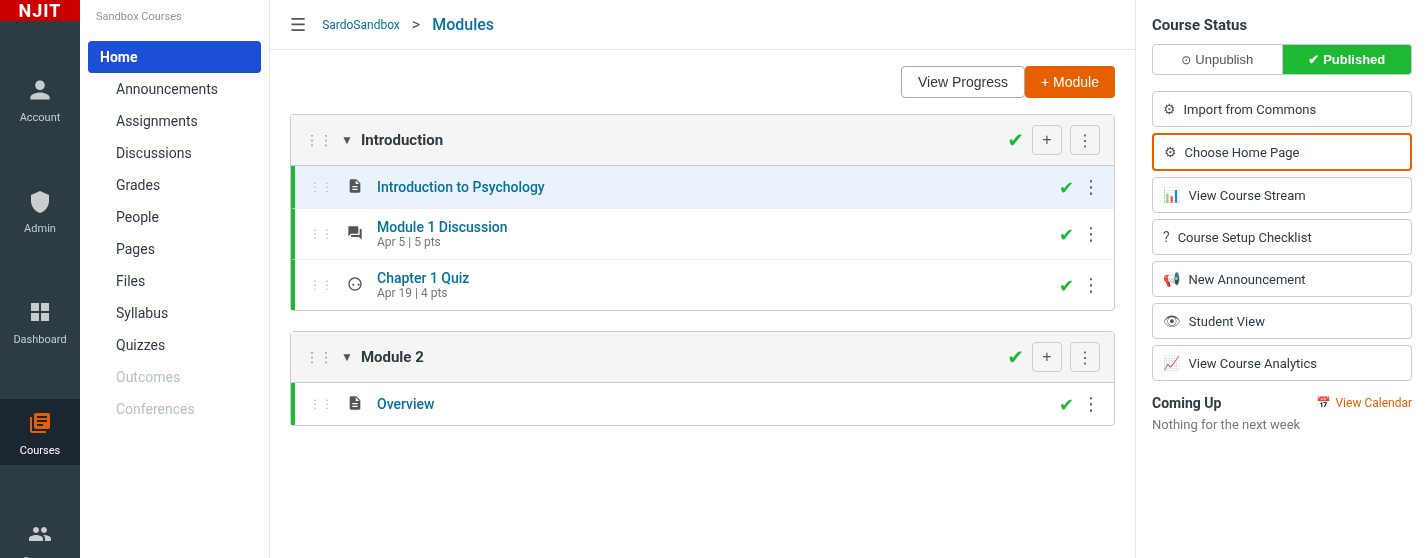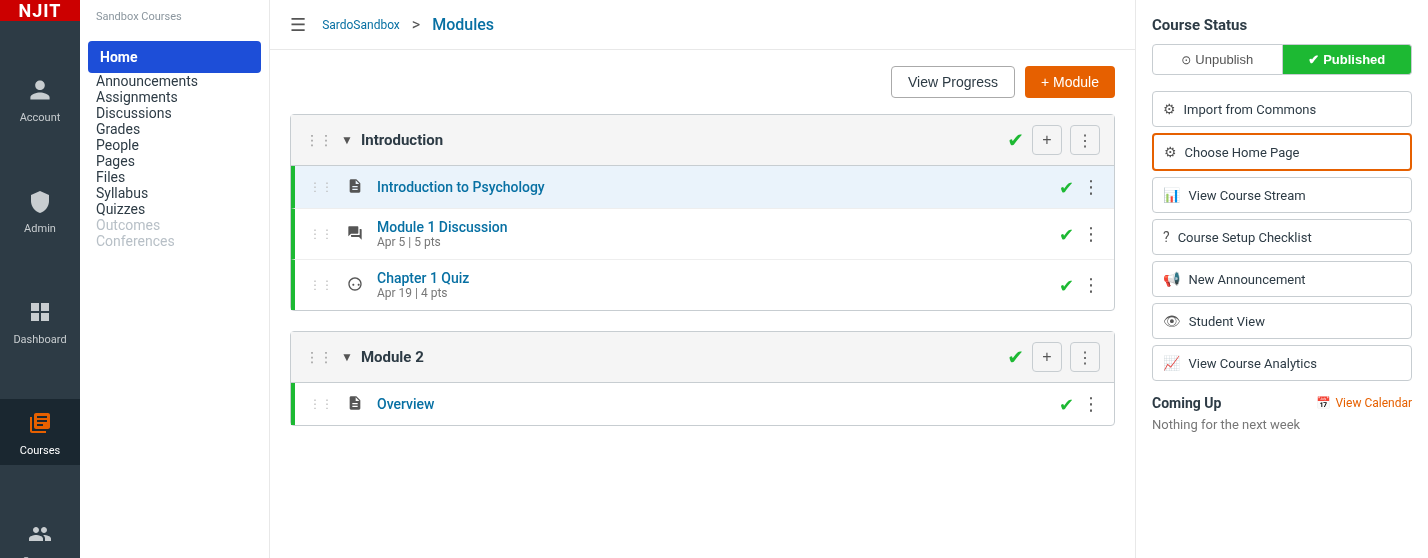--- a/index.html
+++ b/index.html
@@ -53,24 +53,25 @@
       display: flex;
       flex-direction: column;
       flex-shrink: 0;
     }
     .sidebar-breadcrumb {
       padding: 10px 16px 18px;
       font-size: 11px;
       color: #8b969e;
     }
     .sidebar-nav-item {
-      padding: 0 16px;
+      padding: 8px 16px;
       cursor: pointer;
       color: #2d3b45;
       font-size: 14px;
+      margin-left: 20px;
     }
     .sidebar-nav-item.active {
       background: #1d4ed8;
       color: #fff;
       font-weight: bold;
       border-radius: 4px;
       margin: 0 8px;
       padding: 8px 12px;
     }
     .sidebar-nav-item.disabled { color: #b8c0c7; cursor: default; }
@@ -98,21 +99,20 @@
       flex: 1;
       overflow-y: auto;
       padding: 16px 20px;
       display: flex;
       flex-direction: column;
       gap: 0;
     }
     .toolbar {
       display: flex;
       justify-content: flex-end;
-      gap: 10px;
       margin-bottom: 16px;
     }
     .btn-outline {
       border: 1px solid #aaa;
       background: #fff;
       padding: 7px 16px;
       border-radius: 4px;
       cursor: pointer;
       color: #2d3b45;
       font-size: 14px;

